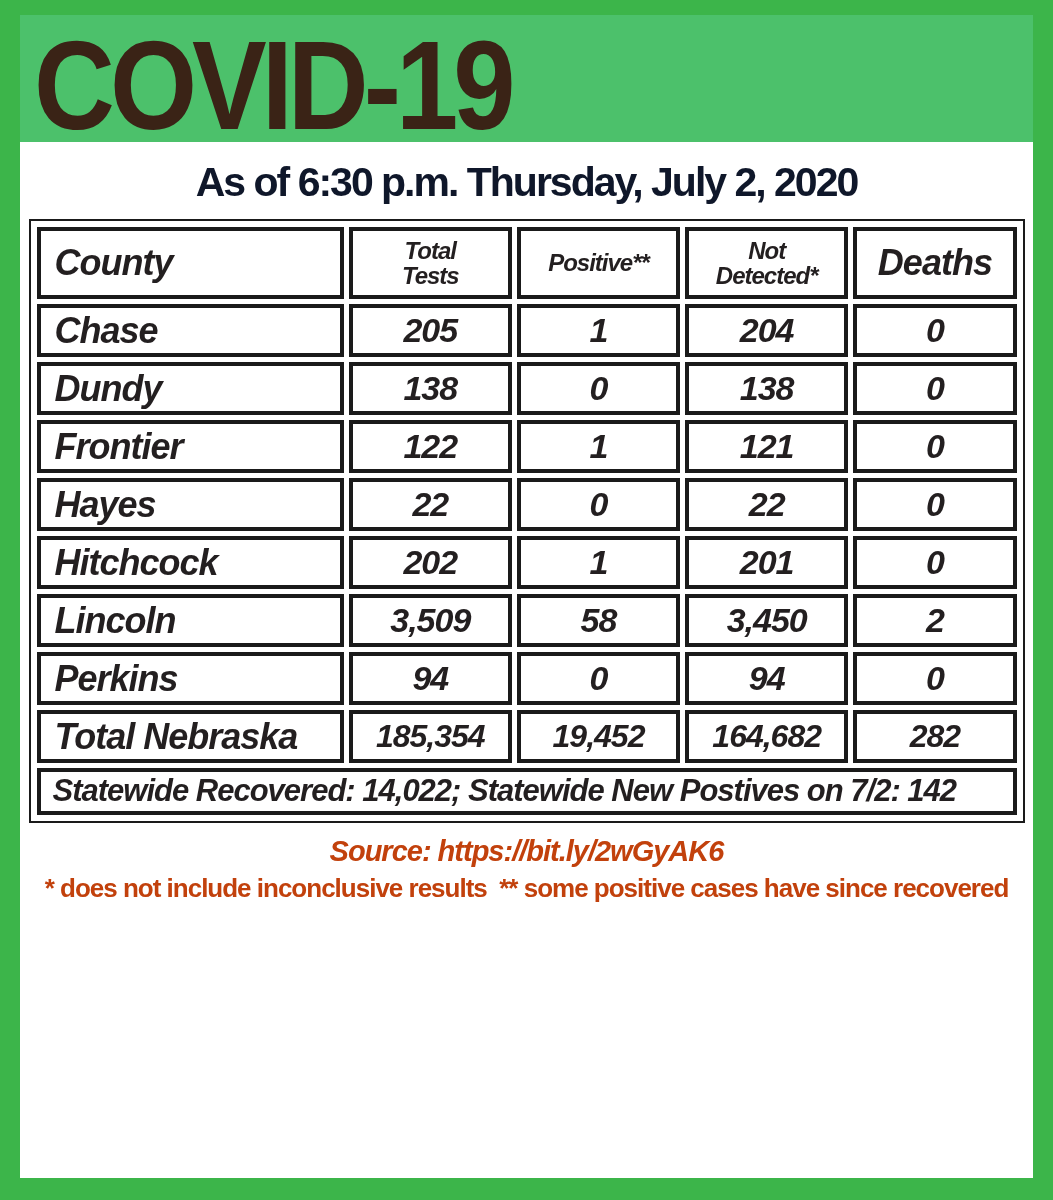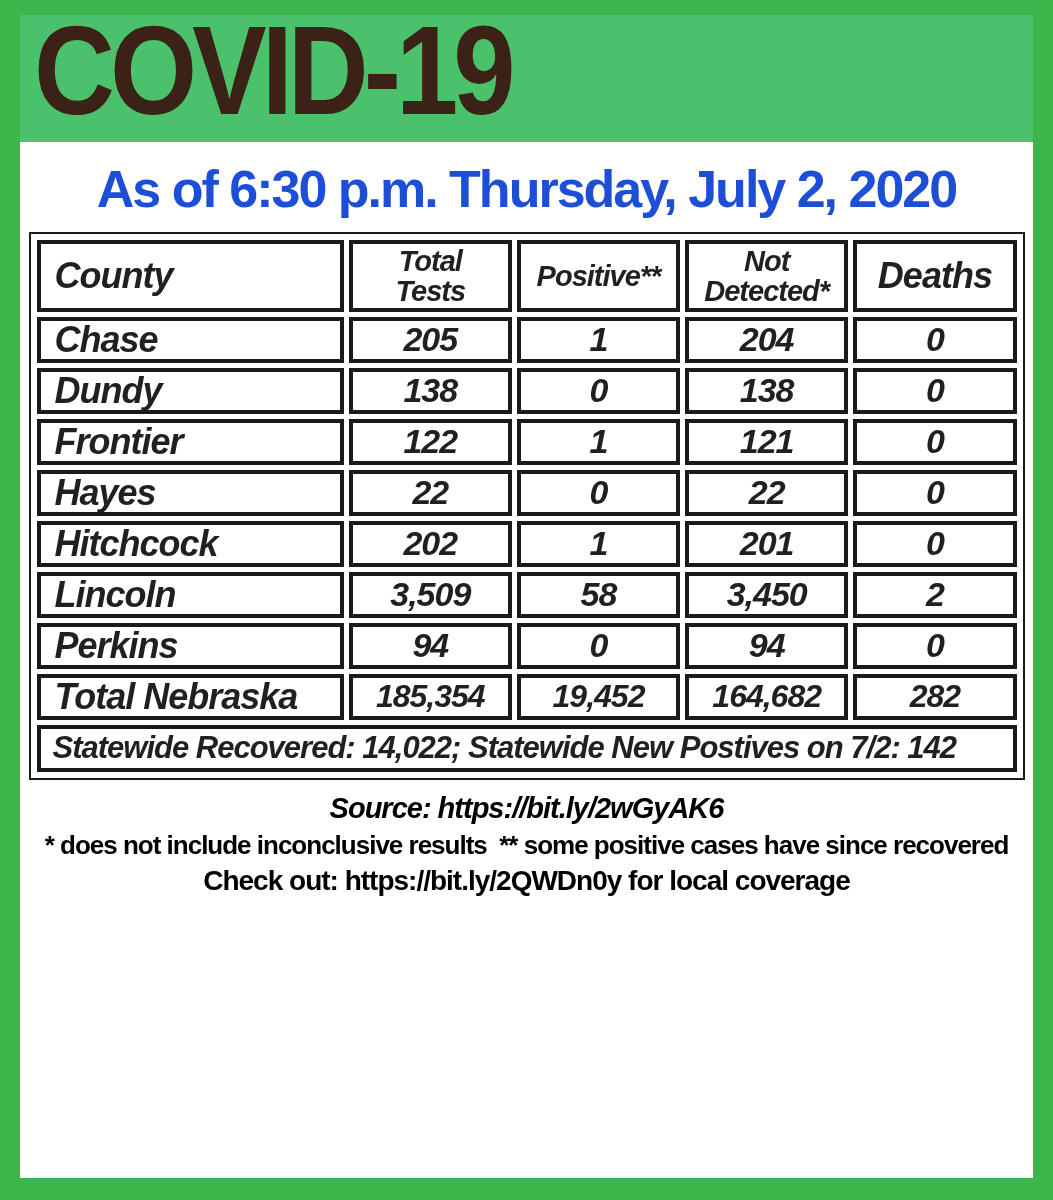--- a/index.html
+++ b/index.html
@@ -19,21 +19,21 @@
     border-bottom-width:22px;
     overflow:hidden;
     font-family:"Liberation Sans", sans-serif;
     color:var(--text-dark);
   }
   
   .banner{
     height:127px;
     background:var(--banner-green);
     display:flex;
-    align-items:flex-start;
+    align-items:flex-end;
     justify-content:space-between;
     padding-left:14px;
   }
   .covid-title{
     font-weight:bold;
     font-size:112px;
     letter-spacing:-5px;
     color:var(--title-brown);
     line-height:1;
     display:inline-block;
@@ -57,23 +57,23 @@
     line-height:1;
     display:inline-block;
     transform:scaleY(1.18);
     transform-origin:center;
     white-space:nowrap;
   }
   
   .dateline{
     text-align:center;
     font-weight:bold;
-    font-size:52px;
+    font-size:41px;
     letter-spacing:-2px;
-    color:#1d4ed8;
+    color:#0f172a;
     margin:17px 0 13px 0;
     white-space:nowrap;
   }
   
   .table-frame{
     width:996px;
     margin:8px auto;
     border:2px solid var(--border-dark);
     padding:1px;
     background:#ffffff;
@@ -91,45 +91,45 @@
     font-style:italic;
     letter-spacing:-1px;
     color:var(--text-dark);
     vertical-align:middle;
     text-align:center;
     line-height:1.05;
     padding:0;
   }
   table.covid th{
     height:72px;
-    font-size:29px;
+    font-size:24px;
     white-space:pre-line;
   }
   table.covid th:first-child{
     font-size:36px;
     text-align:left;
     padding-left:14px;
   }
   table.covid th:last-child{font-size:36px;}
-  table.covid td{height:46px;font-size:34px;}
+  table.covid td{height:53px;font-size:34px;}
   table.covid td.county{
     text-align:left;
     padding-left:14px;
     font-size:36px;
   }
   table.covid tr.total-row td{font-size:32px;}
   table.covid tr.total-row td.county{font-size:36px;}
   table.covid td.statewide{
     height:47px;
     text-align:left;
     padding-left:12px;
     font-size:31px;
   }
   
-  .footer{margin-top:12px;text-align:center;font-weight:bold;color:#000000;}
+  .footer{margin-top:12px;text-align:center;font-weight:bold;color:#c2410c;}
   .footer .source{font-style:italic;font-size:29px;letter-spacing:-1px;}
   .footer .notes{font-size:26px;letter-spacing:-1px;white-space:pre-wrap;margin-top:5px;}
   .footer .checkout{font-size:28px;letter-spacing:-1px;margin-top:4px;}
 </style>
 </head>
 <body>
 
 <div class="banner">
   <span class="covid-title">COVID-19</span>
 </div>
@@ -216,14 +216,13 @@
         <tr>
           <td class="statewide" colspan="5">Statewide Recovered: 14,022; Statewide New Postives on 7/2: 142</td>
         </tr>
       </tbody>
   </table>
 </div>
 
 <div class="footer">
   <div class="source">Source: https://bit.ly/2wGyAK6</div>
   <div class="notes">* does not include inconclusive results  ** some positive cases have since recovered</div>
-  <div class="checkout">Check out: https://bit.ly/2QWDn0y  for local coverage</div>
 </div>
 
 </body></html>

